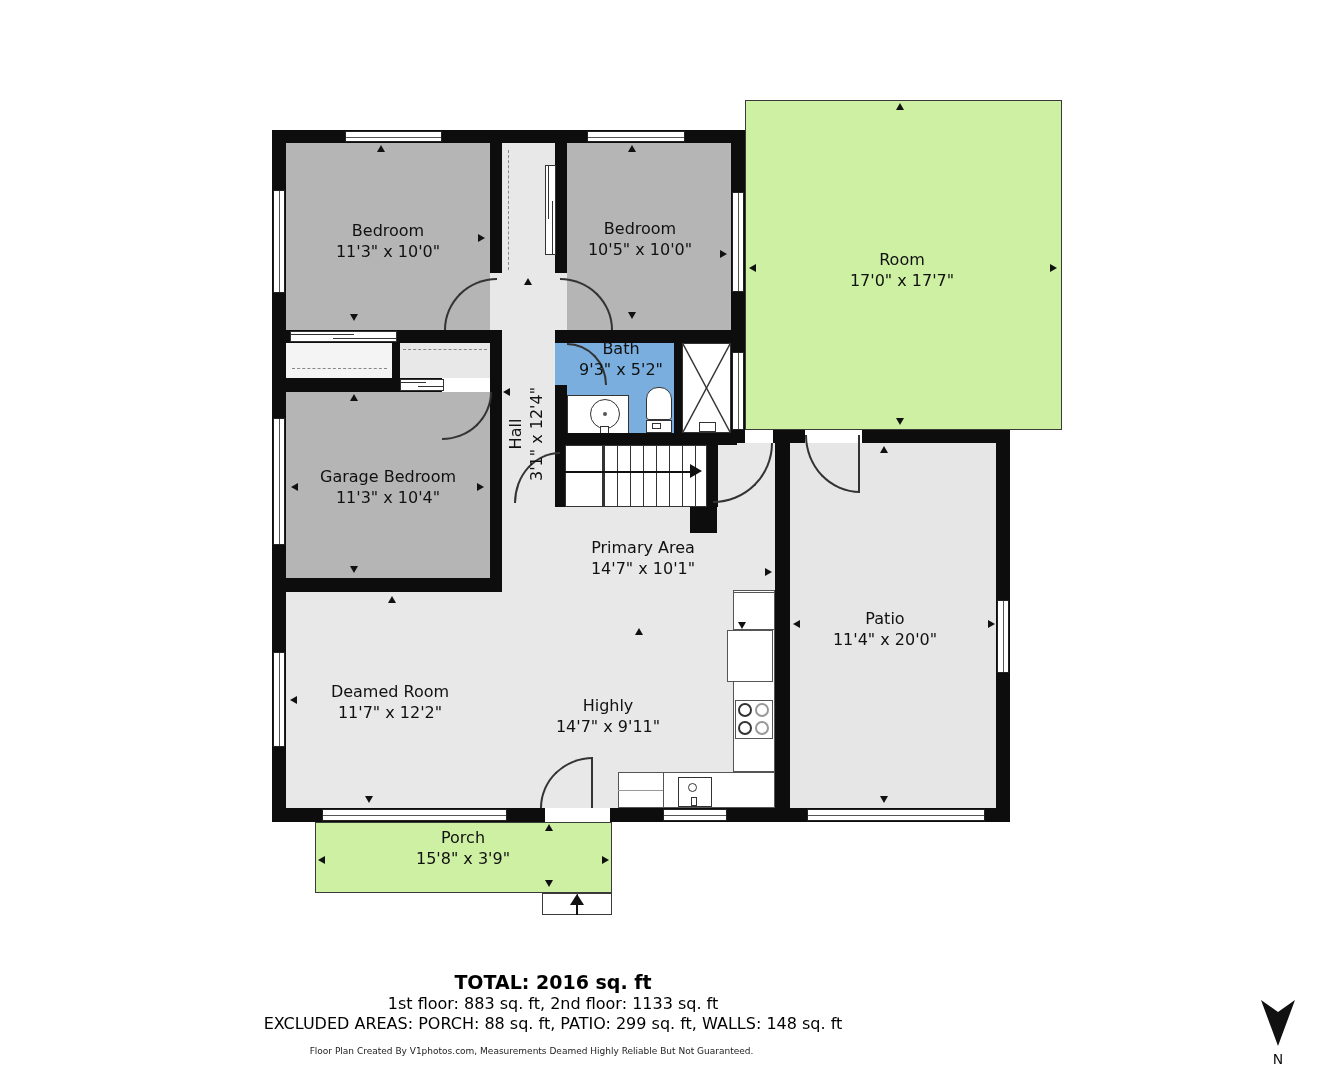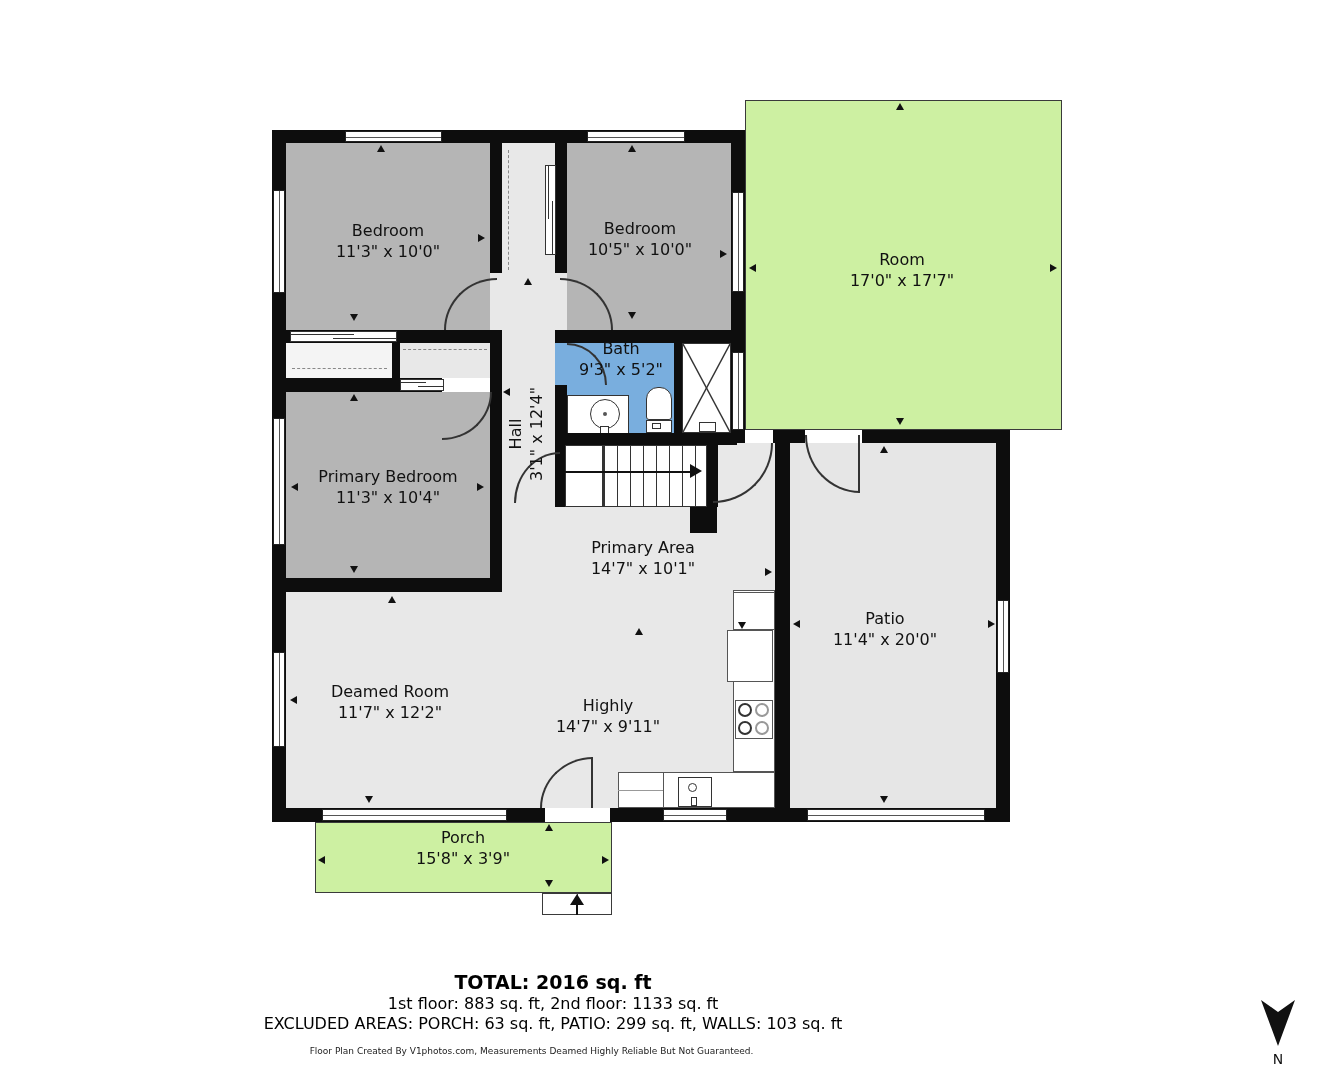--- a/index.html
+++ b/index.html
@@ -225,21 +225,21 @@
   </div>
   <div class="rl" style="left:621px;top:359px">
     <div>Bath</div>
     <div>9'3" x 5'2"</div>
   </div>
   <div class="rl rot" style="left:526px;top:434px">
     <div>Hall</div>
     <div>3'1" x 12'4"</div>
   </div>
   <div class="rl" style="left:388px;top:487px">
-    <div>Primary Bedroom</div>
+    <div>Garage Bedroom</div>
     <div>11'3" x 10'4"</div>
   </div>
   <div class="rl" style="left:643px;top:558px">
     <div>Primary Area</div>
     <div>14'7" x 10'1"</div>
   </div>
   <div class="rl" style="left:885px;top:629px">
     <div>Patio</div>
     <div>11'4" x 20'0"</div>
   </div>
@@ -252,21 +252,21 @@
     <div>14'7" x 9'11"</div>
   </div>
   <div class="rl" style="left:463px;top:848px">
     <div>Porch</div>
     <div>15'8" x 3'9"</div>
   </div>
 
   <div id="summary">
     <div class="total">TOTAL: 2016 sq. ft</div>
     <div class="line">1st floor: 883 sq. ft, 2nd floor: 1133 sq. ft</div>
-    <div class="line">EXCLUDED AREAS: PORCH: 63 sq. ft, PATIO: 299 sq. ft, WALLS: 103 sq. ft</div>
+    <div class="line">EXCLUDED AREAS: PORCH: 88 sq. ft, PATIO: 299 sq. ft, WALLS: 148 sq. ft</div>
   </div>
   <div id="credit">Floor Plan Created By V1photos.com, Measurements Deamed Highly Reliable But Not Guaranteed.</div>
 
   <div id="compass">
     <svg width="34" height="46" viewBox="0 0 34 46">
       <polygon points="0,0 17,12 34,0 17,46" fill="#111"></polygon>
     </svg>
     <div class="n">N</div>
   </div>
 

